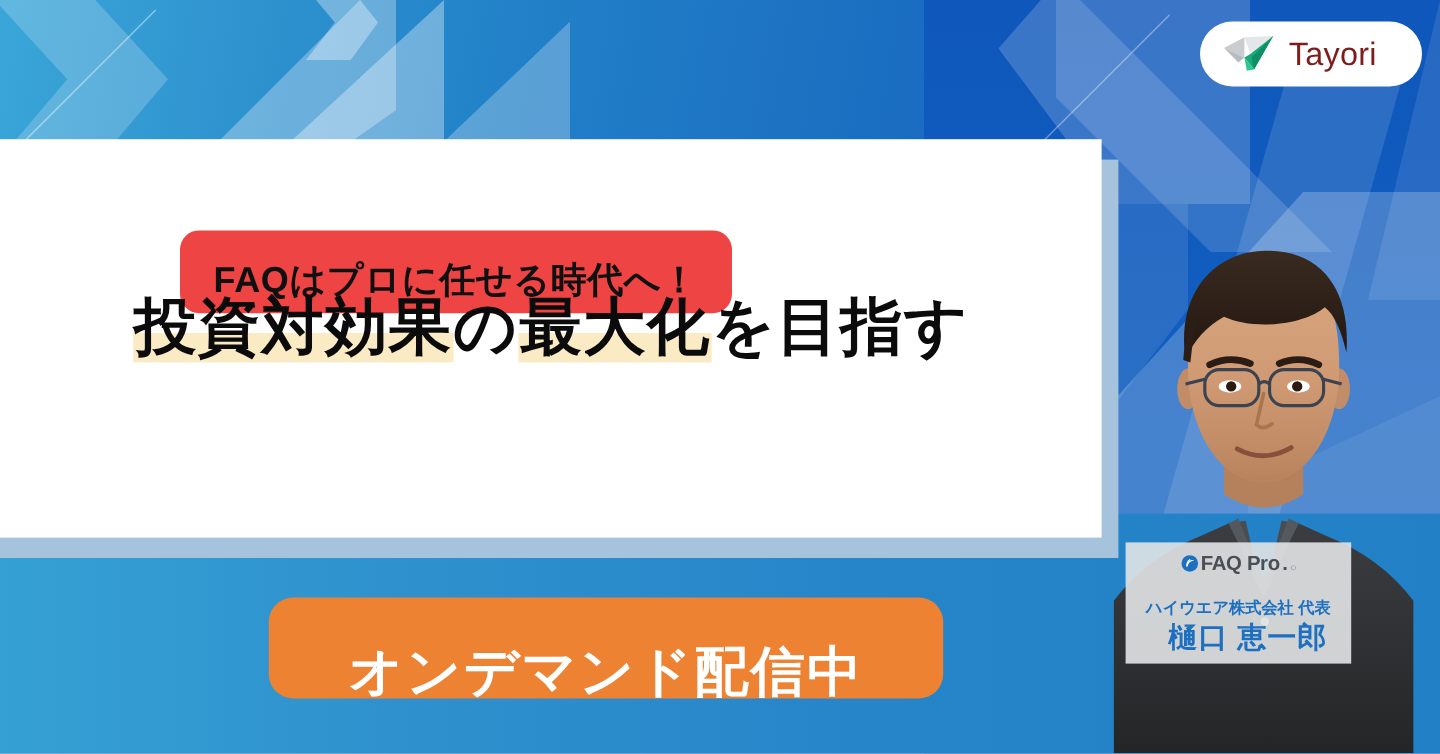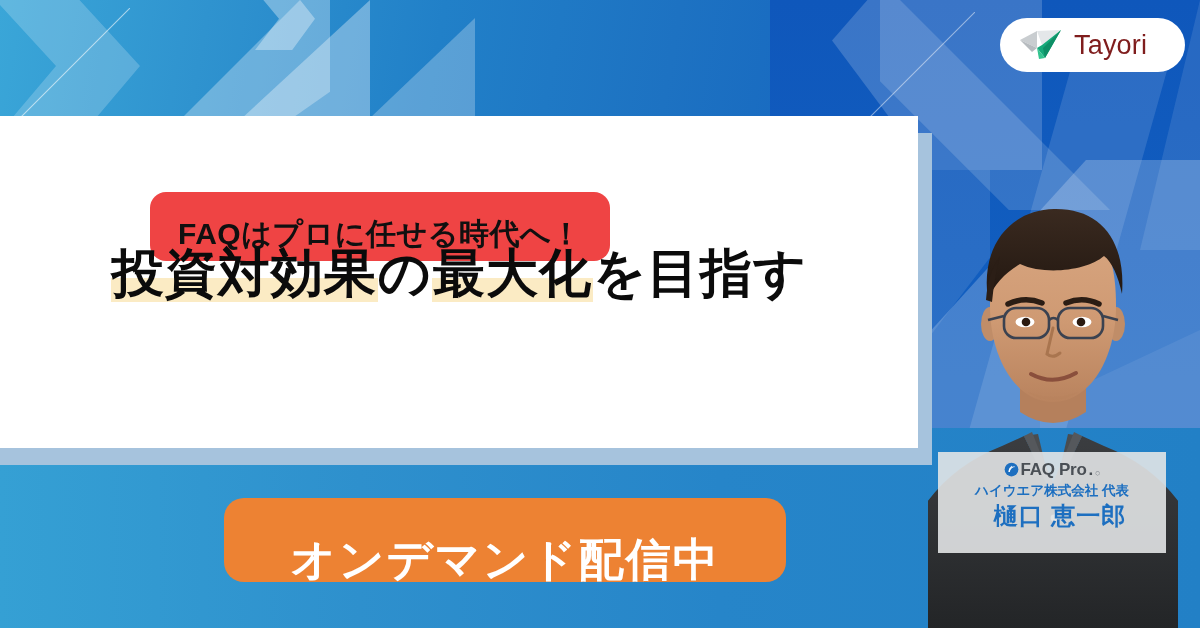--- a/index.html
+++ b/index.html
@@ -171,35 +171,35 @@
   }
 
   
   .speaker{
     position:absolute;left:928px;top:196px;width:250px;height:432px;overflow:hidden;
   }
   .speaker svg{display:block;}
 
   
   .nameplate{
-    position:absolute;left:938px;top:452px;width:228px;height:101px;
+    position:absolute;left:938px;top:452px;width:188px;height:101px;
     background:rgba(226,228,230,.90);
     display:flex;flex-direction:column;align-items:center;
     padding-top:6px;box-sizing:border-box;
   }
   .np-logo{display:flex;align-items:center;gap:2px;height:22px;}
   .np-logo-mark{width:15px;height:15px;display:block;}
   .np-logo-text{
     font-size:17px;font-weight:600;color:#4a4f55;letter-spacing:-.3px;line-height:1;
     font-family:"Liberation Sans",sans-serif;
   }
   .np-logo-dot{font-size:9px;color:#7b8088;line-height:1;align-self:flex-end;padding-bottom:2px;}
   .np-company{
     font-size:13.5px;font-weight:700;color:#1d6fc0;letter-spacing:0px;
-    margin-top:4px;line-height:1.1;white-space:nowrap;
+    margin-top:20px;line-height:1.1;white-space:nowrap;
     font-family:"Liberation Sans","DejaVu Sans",sans-serif;
     text-align:right;
   }
   .np-name{
     font-size:24px;font-weight:700;color:#1d6fc0;letter-spacing:1px;
     margin-top:4px;line-height:1.1;white-space:nowrap;
     font-family:"Liberation Sans","DejaVu Sans",sans-serif;
     margin-left:16px;
   }
 </style>

